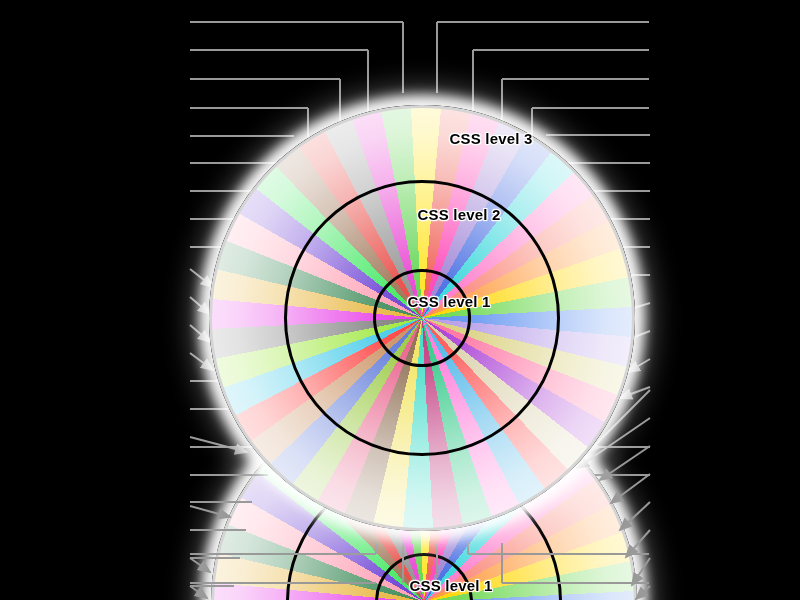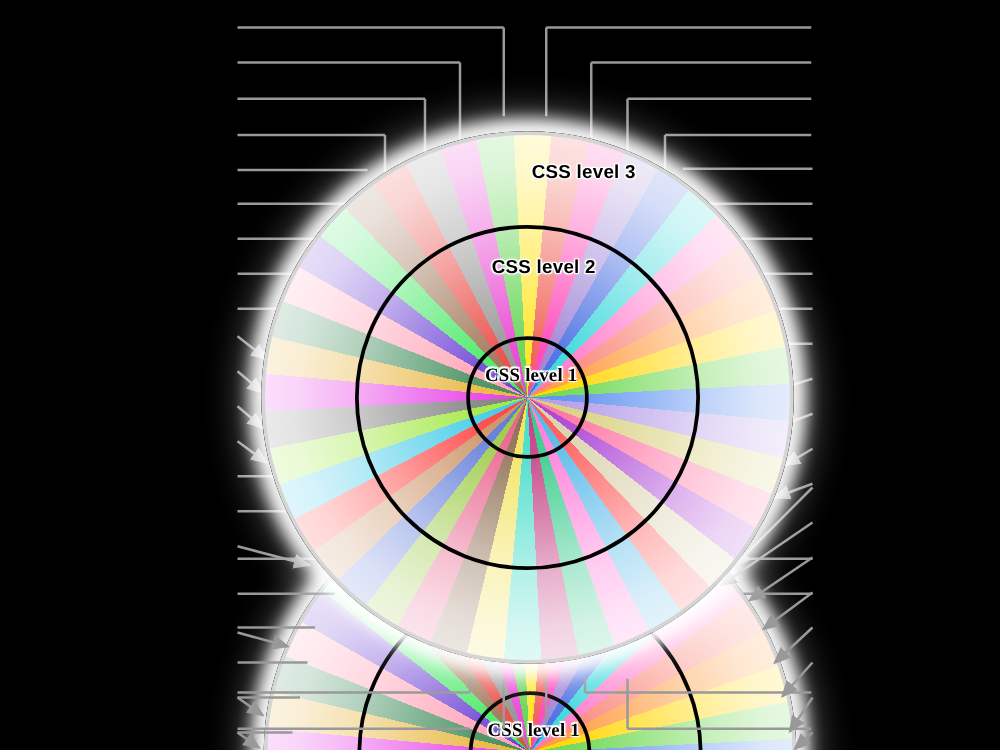--- a/index.html
+++ b/index.html
@@ -42,24 +42,25 @@
   }
   .ring.r2{width:276px;height:276px;}
   .ring.r1{width:98px;height:98px;}
 
   .wlabel{
     position:absolute;transform:translate(-50%,-50%);
     font-size:15px;font-weight:bold;color:#000;white-space:nowrap;
     text-shadow:-1px -1px 0 #fff, 1px -1px 0 #fff, -1px 1px 0 #fff, 1px 1px 0 #fff,
                  0 0 3px #fff, 0 0 3px #fff;
     letter-spacing:0.2px;
+    margin-left:24px;
   }
   .wlabel.l3{left:268px;top:43px;}
   .wlabel.l2{left:236px;top:119px;}
-  .wlabel.l1{left:226px;top:206px;font-family:Liberation Serif, serif;}
+  .wlabel.l1{left:226px;top:206px;}
 </style>
 </head>
 <body style="background: rgb(0, 0, 0);">
 
 <div id="root">
 
   <div class="wheel copy" style="left: 201px; top: 379px;">
     <div class="disc" style="background: conic-gradient(from -3deg, rgb(255, 228, 31) 0deg, rgb(255, 228, 31) 8.18deg, rgb(239, 90, 79) 8.18deg, rgb(239, 90, 79) 16.36deg, rgb(255, 63, 180) 16.36deg, rgb(255, 63, 180) 24.55deg, rgb(155, 127, 212) 24.55deg, rgb(155, 127, 212) 32.73deg, rgb(65, 105, 225) 32.73deg, rgb(65, 105, 225) 40.91deg, rgb(47, 213, 217) 40.91deg, rgb(47, 213, 217) 49.09deg, rgb(255, 116, 200) 49.09deg, rgb(255, 116, 200) 57.27deg, rgb(250, 128, 114) 57.27deg, rgb(250, 128, 114) 65.45deg, rgb(255, 154, 60) 65.45deg, rgb(255, 154, 60) 73.64deg, rgb(255, 215, 0) 73.64deg, rgb(255, 215, 0) 81.82deg, rgb(108, 216, 79) 81.82deg, rgb(108, 216, 79) 90deg, rgb(91, 143, 240) 90deg, rgb(91, 143, 240) 98.18deg, rgb(181, 155, 232) 98.18deg, rgb(181, 155, 232) 106.36deg, rgb(216, 207, 122) 106.36deg, rgb(216, 207, 122) 114.55deg, rgb(255, 111, 160) 114.55deg, rgb(255, 111, 160) 122.73deg, rgb(169, 63, 212) 122.73deg, rgb(169, 63, 212) 130.91deg, rgb(217, 207, 168) 130.91deg, rgb(217, 207, 168) 139.09deg, rgb(255, 85, 85) 139.09deg, rgb(255, 85, 85) 147.27deg, rgb(79, 182, 232) 147.27deg, rgb(79, 182, 232) 155.45deg, rgb(255, 122, 217) 155.45deg, rgb(255, 122, 217) 163.64deg, rgb(48, 201, 135) 163.64deg, rgb(48, 201, 135) 171.82deg, rgb(194, 59, 128) 171.82deg, rgb(194, 59, 128) 180deg, rgb(63, 220, 200) 180deg, rgb(63, 220, 200) 188.18deg, rgb(242, 227, 92) 188.18deg, rgb(242, 227, 92) 196.36deg, rgb(140, 107, 79) 196.36deg, rgb(140, 107, 79) 204.55deg, rgb(232, 95, 138) 204.55deg, rgb(232, 95, 138) 212.73deg, rgb(152, 201, 63) 212.73deg, rgb(152, 201, 63) 220.91deg, rgb(90, 118, 216) 220.91deg, rgb(90, 118, 216) 229.09deg, rgb(201, 143, 95) 229.09deg, rgb(201, 143, 95) 237.27deg, rgb(255, 63, 63) 237.27deg, rgb(255, 63, 63) 245.45deg, rgb(63, 201, 232) 245.45deg, rgb(63, 201, 232) 253.64deg, rgb(159, 232, 63) 253.64deg, rgb(159, 232, 63) 261.82deg, rgb(128, 128, 128) 261.82deg, rgb(128, 128, 128) 270deg, rgb(232, 63, 232) 270deg, rgb(232, 63, 232) 278.18deg, rgb(232, 182, 63) 278.18deg, rgb(232, 182, 63) 286.36deg, rgb(63, 140, 90) 286.36deg, rgb(63, 140, 90) 294.55deg, rgb(255, 159, 180) 294.55deg, rgb(255, 159, 180) 302.73deg, rgb(107, 63, 212) 302.73deg, rgb(107, 63, 212) 310.91deg, rgb(63, 232, 95) 310.91deg, rgb(63, 232, 95) 319.09deg, rgb(156, 112, 80) 319.09deg, rgb(156, 112, 80) 327.27deg, rgb(232, 69, 63) 327.27deg, rgb(232, 69, 63) 335.45deg, rgb(144, 144, 144) 335.45deg, rgb(144, 144, 144) 343.64deg, rgb(232, 63, 209) 343.64deg, rgb(232, 63, 209) 351.82deg, rgb(95, 212, 79) 351.82deg, rgb(95, 212, 79) 360deg);"></div>
     <div class="wash"></div>
     <div class="ring r2"></div>

